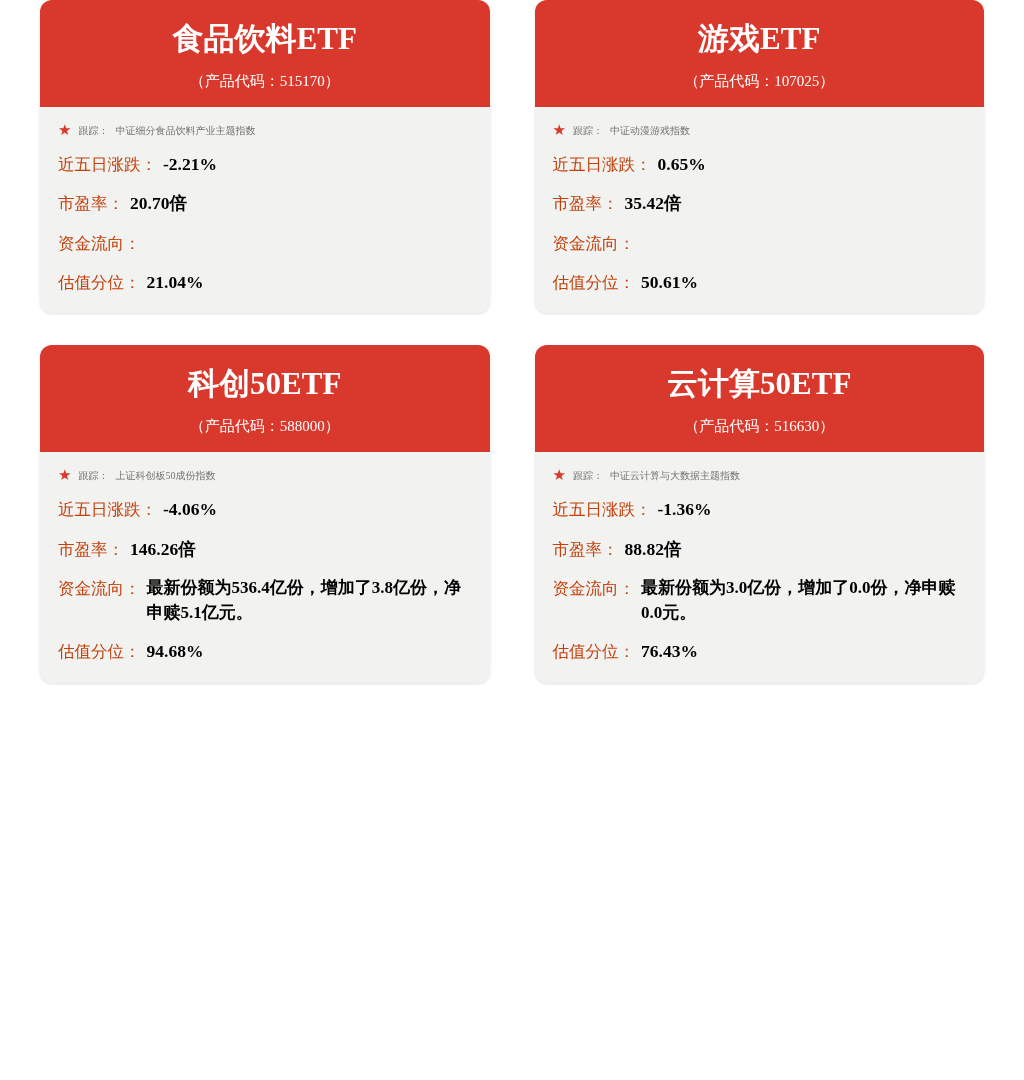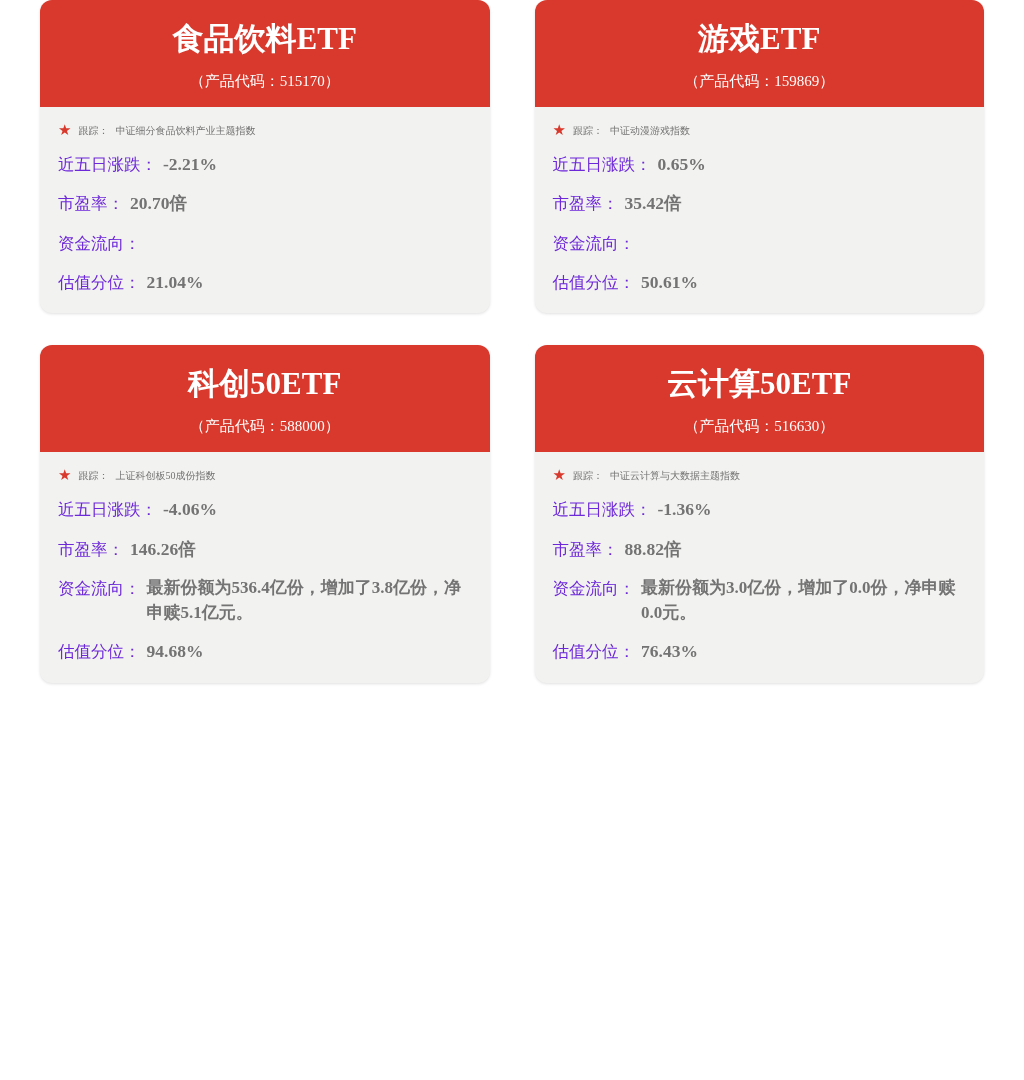--- a/index.html
+++ b/index.html
@@ -86,28 +86,28 @@
   .row {
     display: flex;
     align-items: flex-start;
     margin-bottom: 14px;
     line-height: 1.45;
   }
   .row:last-child {
     margin-bottom: 0;
   }
   .row-label {
-    color: #6d28d9;
+    color: #c2410c;
     font-size: 16.5px;
     white-space: nowrap;
     flex: 0 0 auto;
     padding-top: 1px;
   }
   .row-value {
-    color: #737373;
+    color: #000000;
     font-size: 17.5px;
     font-weight: bold;
     margin-left: 6px;
   }
   .row-value.flow {
     font-size: 17px;
   }
 </style>
 </head>
 <body>
@@ -142,21 +142,21 @@
         <div class="row">
           <span class="row-label">估值分位：</span>
           <span class="row-value">21.04%</span>
         </div>
       </div>
     </div>
 
     <div class="card">
       <div class="card-head">
         <div class="card-name">游戏ETF</div>
-        <div class="card-code">（产品代码：159869）</div>
+        <div class="card-code">（产品代码：107025）</div>
       </div>
       <div class="card-body">
         <div class="track-row">
           <span class="star-icon">★</span>
           <span class="track-text">跟踪：</span>
           <span class="track-text">中证动漫游戏指数</span>
         </div>
         <div class="row">
           <span class="row-label">近五日涨跌：</span>
           <span class="row-value">0.65%</span>

